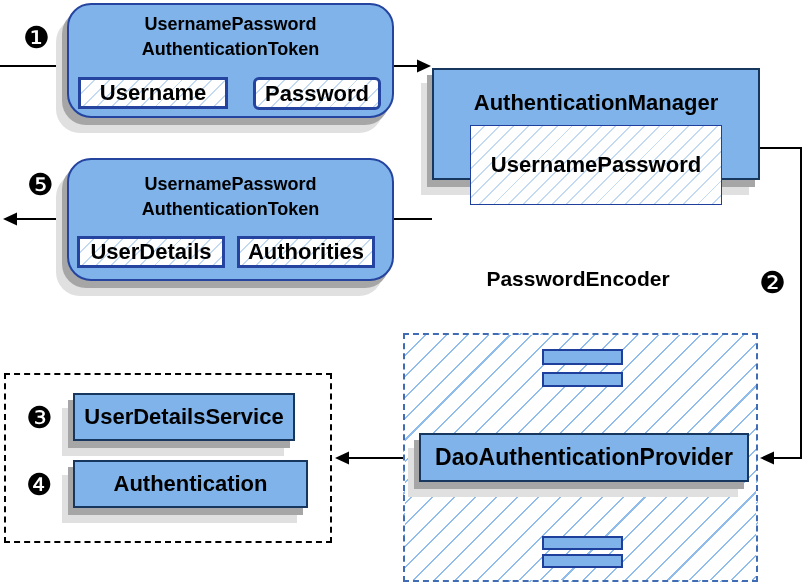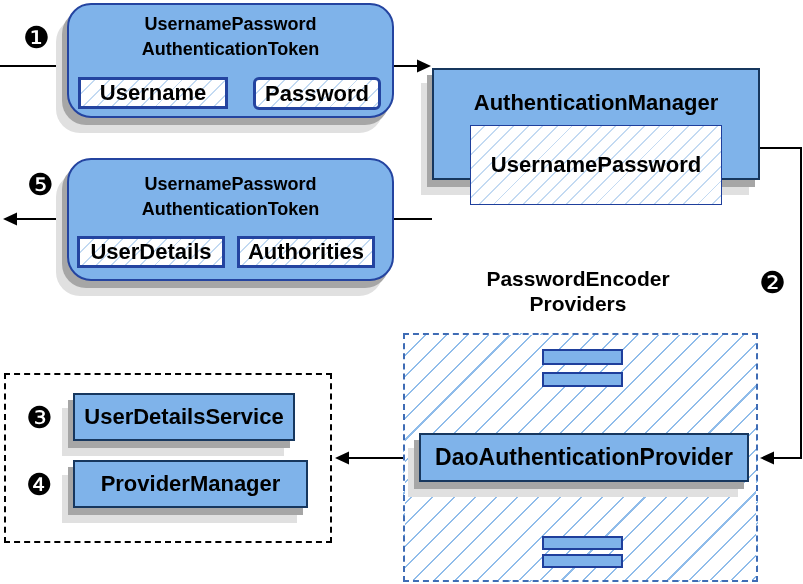--- a/index.html
+++ b/index.html
@@ -187,37 +187,36 @@
 
   <div class="blue-box rect-navy shadowed" id="auth-manager">
     <div id="auth-manager-title">AuthenticationManager</div>
     <div class="hatch-small center-flex" id="provider-manager">
         <span>UsernamePassword</span>
       </div>
   </div>
 
   <div id="providers-label">
     <span style="display:block;">PasswordEncoder</span>
-    <span style="display:block;">Providers</span>
   </div>
 
   <div class="hatch-big" id="providers-box"></div>
 
   <div class="bar" id="bar-top-1"></div>
   <div class="bar" id="bar-top-2"></div>
   <div class="bar" id="bar-bottom-1"></div>
   <div class="bar" id="bar-bottom-2"></div>
 
   <div class="blue-box rect-navy shadowed center-flex" id="dao-provider">
       <span>DaoAuthenticationProvider</span>
     </div>
 
   <div id="services-box"></div>
 
   <div class="blue-box rect-navy shadowed center-flex svc" id="user-details-service">
       <span>UserDetailsService</span>
     </div>
 
   <div class="blue-box rect-navy shadowed center-flex svc" id="password-encoder">
-      <span>ProviderManager</span>
+      <span>Authentication</span>
     </div>
 
 </div>
 
 </body></html>

